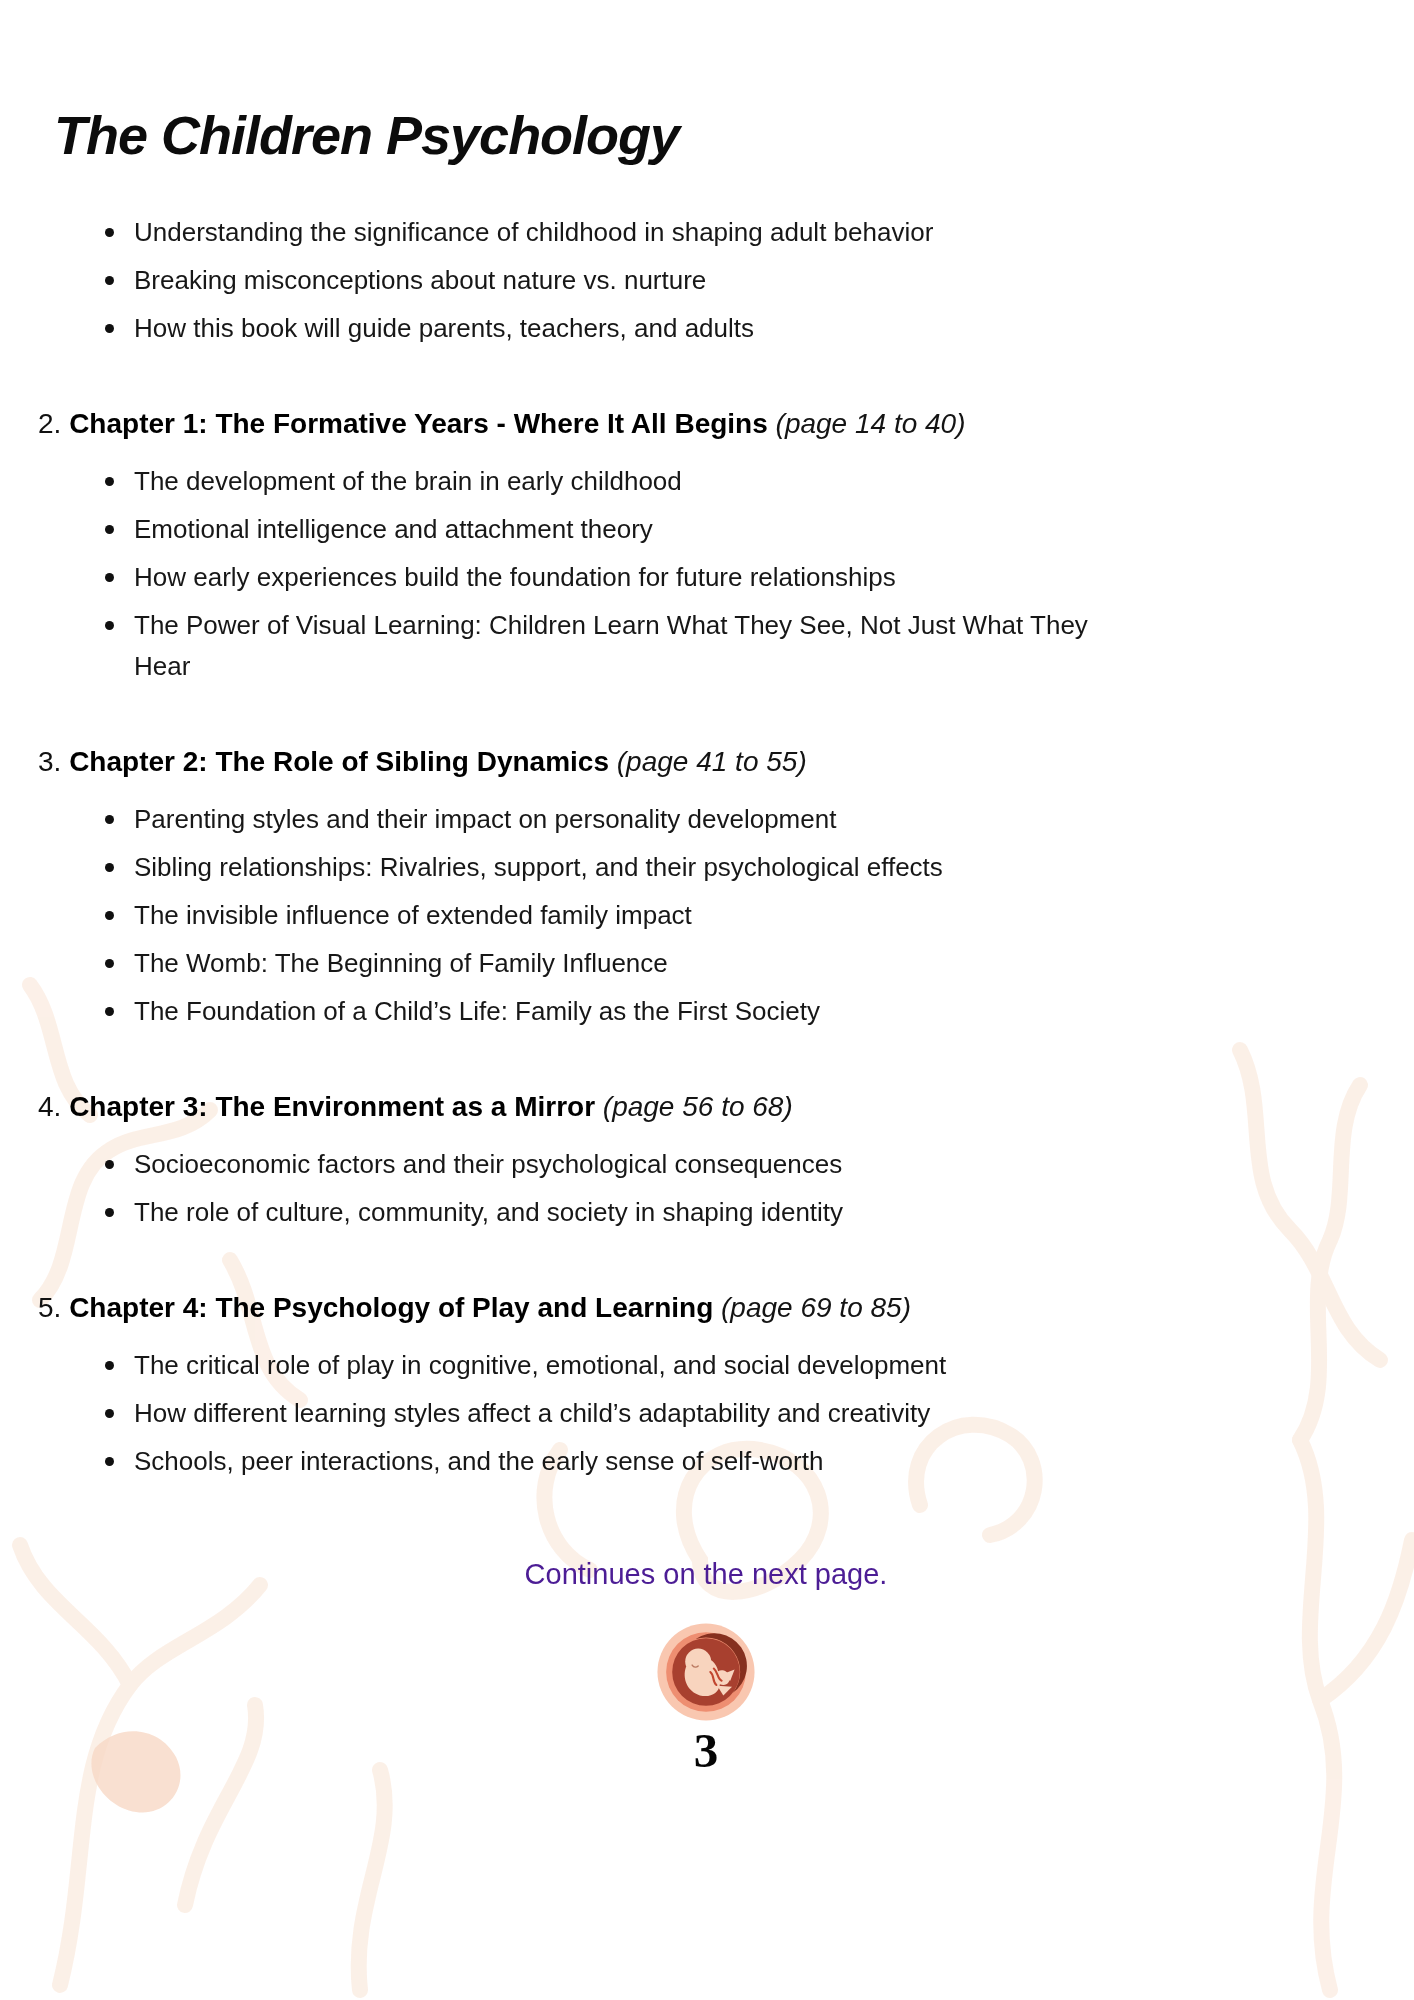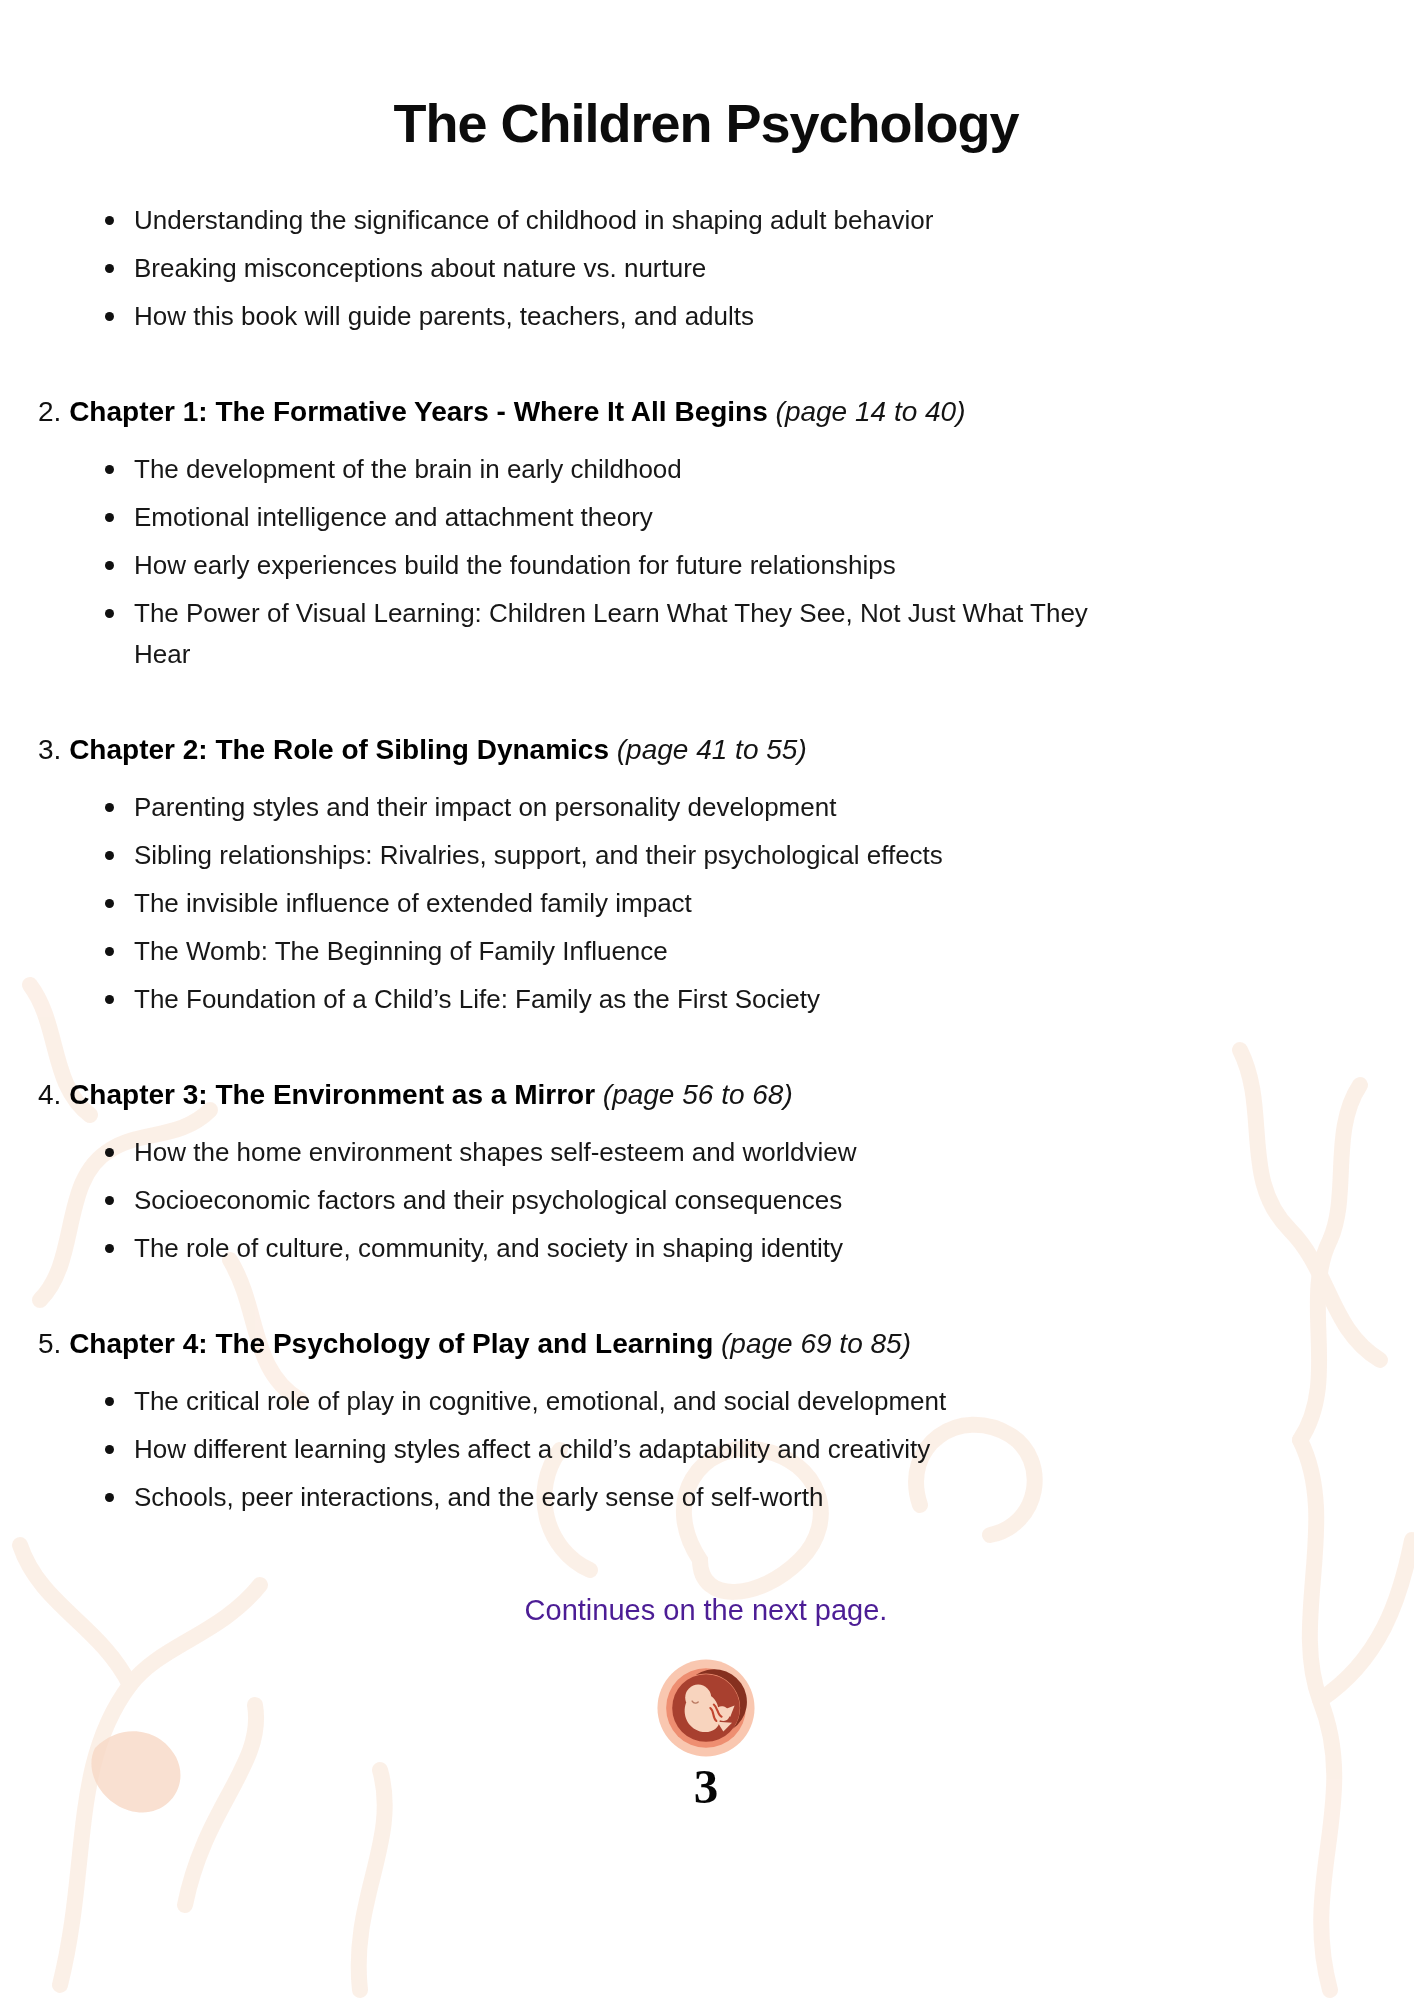--- a/index.html
+++ b/index.html
@@ -2,21 +2,21 @@
 <html><head>
 <meta charset="utf-8">
 <style>
   html,body{margin:0;padding:0;}
   body{
     width:1414px;height:2000px;background:#ffffff;position:relative;overflow:hidden;
     font-family:"Liberation Sans","DejaVu Sans",sans-serif;color:#161616;
   }
   .watermark{position:absolute;inset:0;z-index:0;pointer-events:none;}
   main{position:relative;z-index:1;padding:88px 40px 0 38px;}
-  h1.page-title{margin:4px;text-align:center;font-size:54px;font-weight:700;color:#0c0c0c;letter-spacing:-1px;}
+  h1.page-title{margin:16px;text-align:left;font-size:54px;font-weight:700;color:#0c0c0c;letter-spacing:-1px;font-style:italic;}
   .toc{margin-top:46px;max-width:1085px;}
   .sec{margin-top:54px;}
   .sec:first-child{margin-top:0;}
   .sec-head{margin:0 0 9px;font-size:28px;line-height:1.5;color:#111;}
   .sec-head .sec-num{font-weight:400;}
   .sec-head b{font-weight:700;color:#000;}
   .sec-head i{font-style:italic;font-weight:400;color:#141414;}
   ul.bullets{margin:16px;padding:0 0 0 49px;list-style:none;}
   ul.bullets li{
     position:relative;padding-left:31px;font-size:26px;line-height:41px;margin-bottom:7px;color:#171717;
@@ -83,21 +83,20 @@
           <li>Sibling relationships: Rivalries, support, and their psychological effects</li>
           <li>The invisible influence of extended family impact</li>
           <li>The Womb: The Beginning of Family Influence</li>
           <li>The Foundation of a Child’s Life: Family as the First Society</li>
         </ul>
   </section>
 
   <section class="sec">
     <p class="sec-head"><span class="sec-num">4.</span> <b>Chapter 3: The Environment as a Mirror</b> <i>(page 56 to 68)</i></p>
     <ul class="bullets">
-          <li>How the home environment shapes self-esteem and worldview</li>
           <li>Socioeconomic factors and their psychological consequences</li>
           <li>The role of culture, community, and society in shaping identity</li>
         </ul>
   </section>
 
   <section class="sec">
     <p class="sec-head"><span class="sec-num">5.</span> <b>Chapter 4: The Psychology of Play and Learning</b> <i>(page 69 to 85)</i></p>
     <ul class="bullets">
           <li>The critical role of play in cognitive, emotional, and social development</li>
           <li>How different learning styles affect a child’s adaptability and creativity</li>

